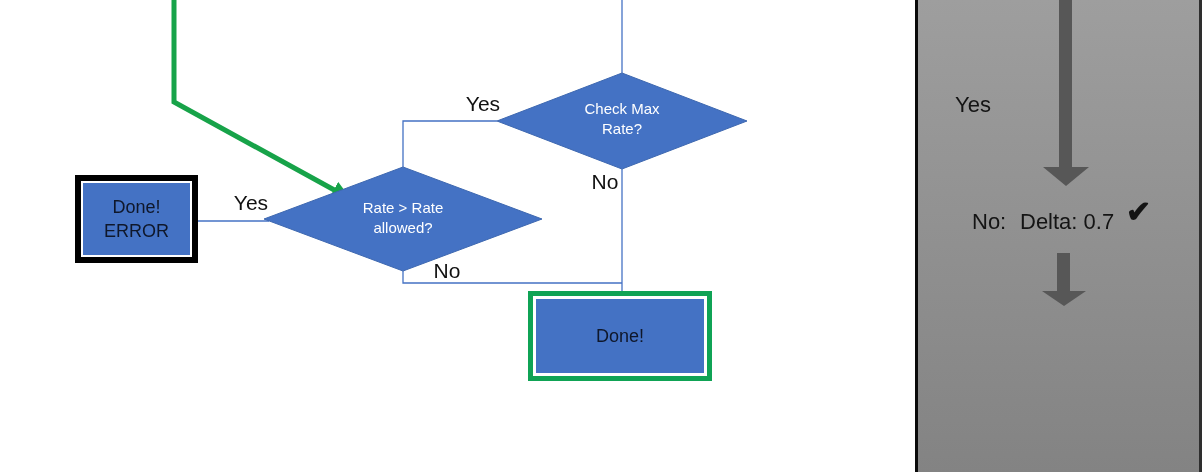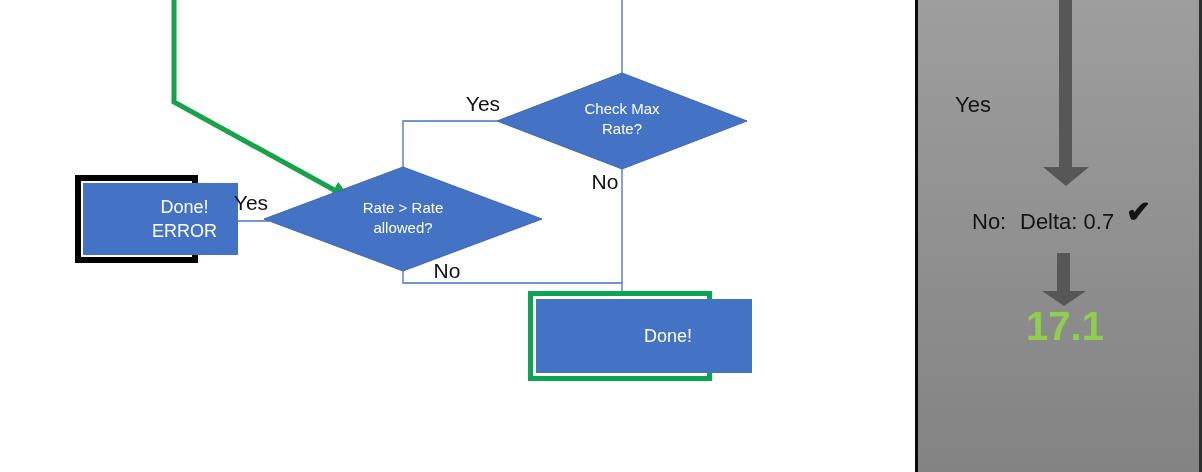--- a/index.html
+++ b/index.html
@@ -34,24 +34,23 @@
     background: #ffffff;
     z-index: 3;
   }
   .flow-box .fill {
     width: 100%; height: 100%;
     background: #4472C4;
     display: flex;
     flex-direction: column;
     align-items: center;
     justify-content: center;
-    color: #ffffff;
+    color: #0f172a;
     font-size: 18px;
     line-height: 24px;
-    padding-left: 48px;
   }
   .box-done-error {
     left: 75px; top: 175px;
     width: 123px; height: 88px;
     border: 6px solid #000000;
     padding: 2px;
   }
   .box-done {
     left: 528px; top: 291px;
     width: 184px; height: 90px;
@@ -158,15 +157,14 @@
 
   <div class="flow-label lbl-yes-top">Yes</div>
   <div class="flow-label lbl-no-top">No</div>
   <div class="flow-label lbl-yes-left">Yes</div>
   <div class="flow-label lbl-no-bottom">No</div>
 
   <div class="panel-text p-yes">Yes</div>
   <div class="panel-text p-no">No:</div>
   <div class="panel-text p-delta">Delta: 0.7</div>
   <div class="panel-text p-check">✔</div>
-  <div class="panel-text p-result">17.1</div>
 
 </div>
 
 </body></html>

